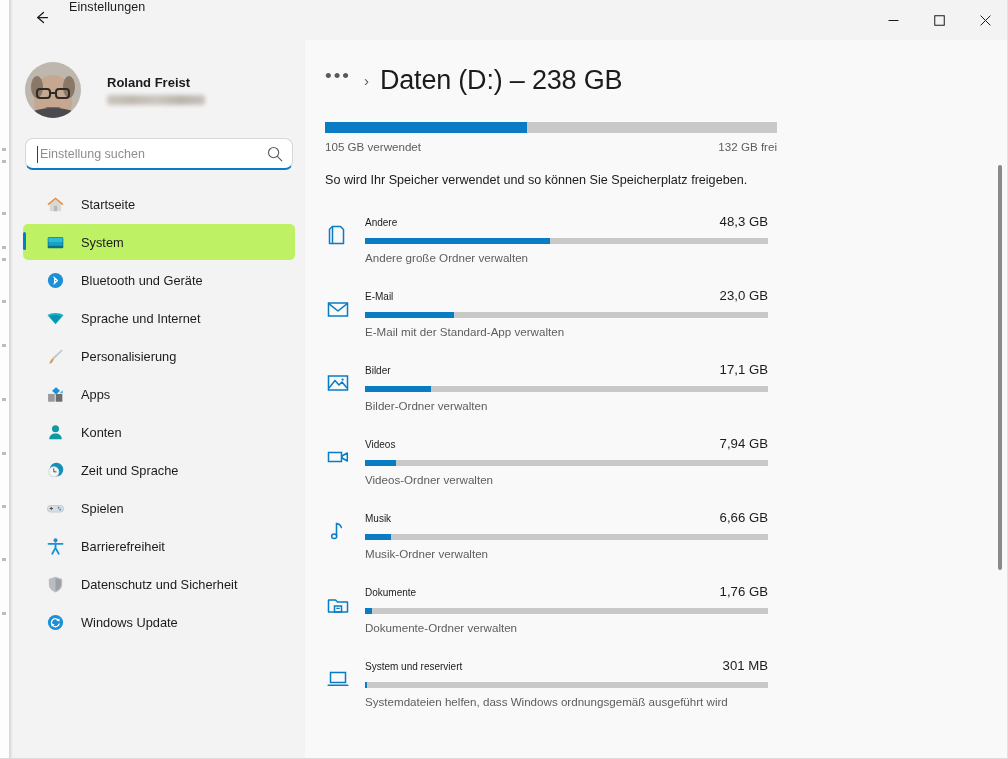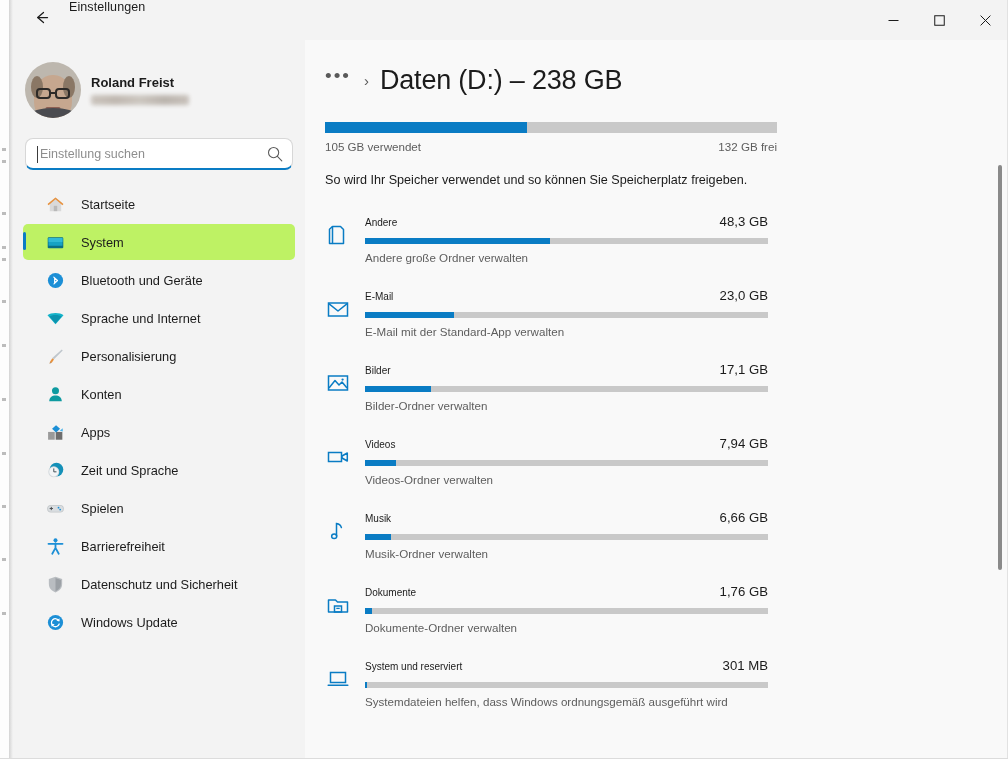--- a/index.html
+++ b/index.html
@@ -74,21 +74,21 @@
     background: #c6a78f;
   }
   #avatar .hairL { position:absolute; left:6px; top:14px; width:12px; height:22px; border-radius:50%; background:#8a7765; }
   #avatar .hairR { position:absolute; right:6px; top:14px; width:12px; height:22px; border-radius:50%; background:#8a7765; }
   #avatar .glassL { position:absolute; left:11px; top:26px; width:15px; height:11px; border:2px solid #2d2a28; border-radius:4px; }
   #avatar .glassR { position:absolute; right:11px; top:26px; width:15px; height:11px; border:2px solid #2d2a28; border-radius:4px; }
   #avatar .bridge { position:absolute; left:26px; top:30px; width:5px; height:2px; background:#2d2a28; }
   #avatar .mouth { position:absolute; left:50%; transform:translateX(-50%); top:45px; width:15px; height:3px; border-radius:2px; background:#8d5f53; }
   #avatar .shirt { position:absolute; left:50%; transform:translateX(-50%); bottom:-4px; width:46px; height:14px; border-radius:50% 50% 0 0; background:#4a4b50; }
 
-  #account-text { margin-left: 10px; }
+  #account-text { margin-left: 26px; }
   #account-name { font-size: 13px; font-weight: 700; color: #1b1b1b; }
   #account-email {
     margin-top: 5px; height: 10px; width: 98px; border-radius: 2px;
     background: linear-gradient(90deg,#c9c2bb,#bdb5ad,#cac4bd,#b8b1aa,#c6bfb8);
     filter: blur(2.2px); opacity: .95;
   }
 
   #search-wrap { padding: 16px 12px 0 12px; }
   #search-box {
     position: relative; height: 32px; background: #fff;
@@ -330,37 +330,37 @@
             <path d="M6.6 11.8 L8.4 13.1 L6.0 16.6 L3.6 17.4 L4.6 15.0 Z" fill="#e8913c"></path>
             <path d="M3.6 17.4 L4.4 16.0 L5.6 16.8 Z" fill="#8c8c8c"></path>
           </svg>
         </span>
         <span class="nav-label">Personalisierung</span>
       </div>
 
       <div class="nav-item">
         <span class="nav-icon">
           <svg width="19" height="19" viewBox="0 0 20 20">
-            <circle cx="10" cy="6" r="3.7" fill="#0e9aa0"></circle>
-            <path d="M3.4 17.2 C3.4 12.9 6.4 11 10 11 C13.6 11 16.6 12.9 16.6 17.2 Z" fill="#0e9aa0"></path>
-          </svg>
-        </span>
-        <span class="nav-label">Konten</span>
-      </div>
-
-      <div class="nav-item">
-        <span class="nav-icon">
-          <svg width="19" height="19" viewBox="0 0 20 20">
             <rect x="2.2" y="9.4" width="7" height="8.2" fill="#9a9a9a"></rect>
             <rect x="10.2" y="9.4" width="7" height="8.2" fill="#6d6d6d"></rect>
             <path d="M10.6 2.3 L14.8 6.1 L10.6 9.9 L6.4 6.1 Z" fill="#1c8fd6"></path>
             <path d="M14.5 8.2 L17.6 5.4 L17.6 9.0 Z" fill="#49b2ea"></path>
           </svg>
         </span>
         <span class="nav-label">Apps</span>
+      </div>
+
+      <div class="nav-item">
+        <span class="nav-icon">
+          <svg width="19" height="19" viewBox="0 0 20 20">
+            <circle cx="10" cy="6" r="3.7" fill="#0e9aa0"></circle>
+            <path d="M3.4 17.2 C3.4 12.9 6.4 11 10 11 C13.6 11 16.6 12.9 16.6 17.2 Z" fill="#0e9aa0"></path>
+          </svg>
+        </span>
+        <span class="nav-label">Konten</span>
       </div>
 
       <div class="nav-item">
         <span class="nav-icon">
           <svg width="19" height="19" viewBox="0 0 20 20">
             <circle cx="11" cy="9" r="7.2" fill="#1490b8"></circle>
             <circle cx="8.2" cy="11.4" r="5.8" fill="#d3d8dc"></circle>
             <circle cx="8.2" cy="11.4" r="4.8" fill="#f2f4f6"></circle>
             <path d="M8.2 8.2 V11.4 H10.6" stroke="#3d4a52" stroke-width="1" fill="none" stroke-linecap="round"></path>
           </svg>

